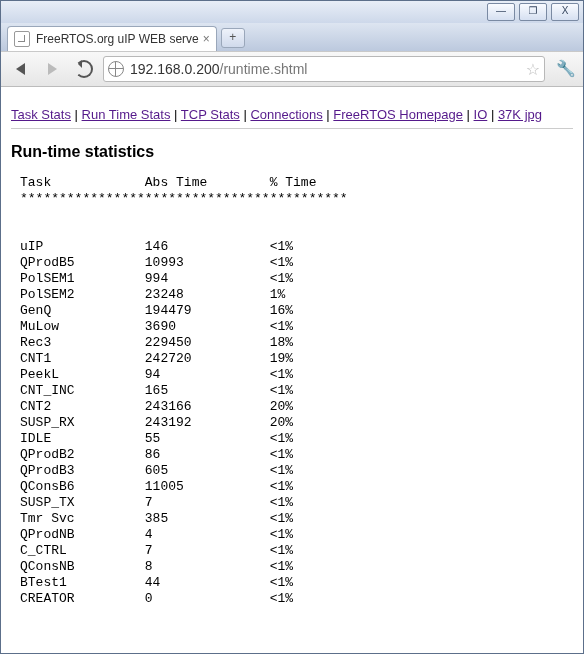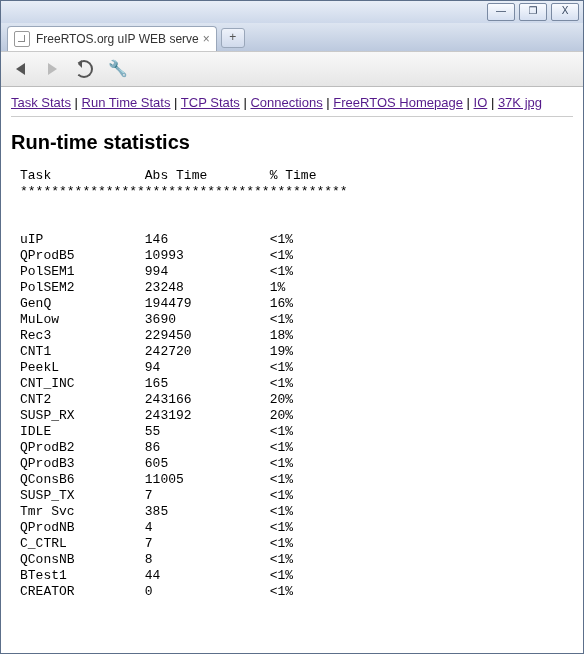--- a/index.html
+++ b/index.html
@@ -191,37 +191,37 @@
     width:16px;height:16px;
     color:#555;
     text-align:center;
     font-size:16px;
     line-height:16px;
   }
   
   .page {
     flex: 1;
     overflow: hidden;
-    padding: 8px 10px;
+    padding: 20px 10px;
     background:#fff;
   }
   .top-links {
     font-size: 13px;
     color: #000;
     padding-bottom: 6px;
     border-bottom: 1px solid #ccc;
     margin-bottom: 14px;
   }
   .top-links a {
     color: #551a8b;
     text-decoration: underline;
     cursor: pointer;
   }
   h2.page-title {
-    font-size: 20px;
+    font-size: 16px;
     font-weight: bold;
     margin: 12px 0 14px 0;
     color:#000;
   }
   .refresh-note {
     font-size: 13px;
     margin-bottom: 12px;
     color:#000;
   }
   pre.stats {
@@ -257,20 +257,27 @@
     <div class="tool-btn">
         <span class="arrow-left"></span>
       </div>
     <div class="tool-btn disabled">
         <span class="arrow-right"></span>
       </div>
     <div class="tool-btn">
         <span class="reload"></span>
       </div>
 
+    <div class="omnibox">
+      <span class="globe"></span>
+      <span class="url-host">192.168.0.200</span>
+        <span class="url-path">/runtime.shtml</span>
+      <span style="flex:1"></span>
+      <span class="star">☆</span>
+    </div>
 
     <div class="tool-btn">
         <span class="wrench">🔧</span>
       </div>
   </div>
 
   <div class="page">
 
     <div class="top-links">
       <a>Task Stats</a><span> | </span><a>Run Time Stats</a><span> | </span><a>TCP Stats</a><span> | </span><a>Connections</a><span> | </span><a>FreeRTOS Homepage</a><span> | </span><a>IO</a><span> | </span><a>37K jpg</a>

